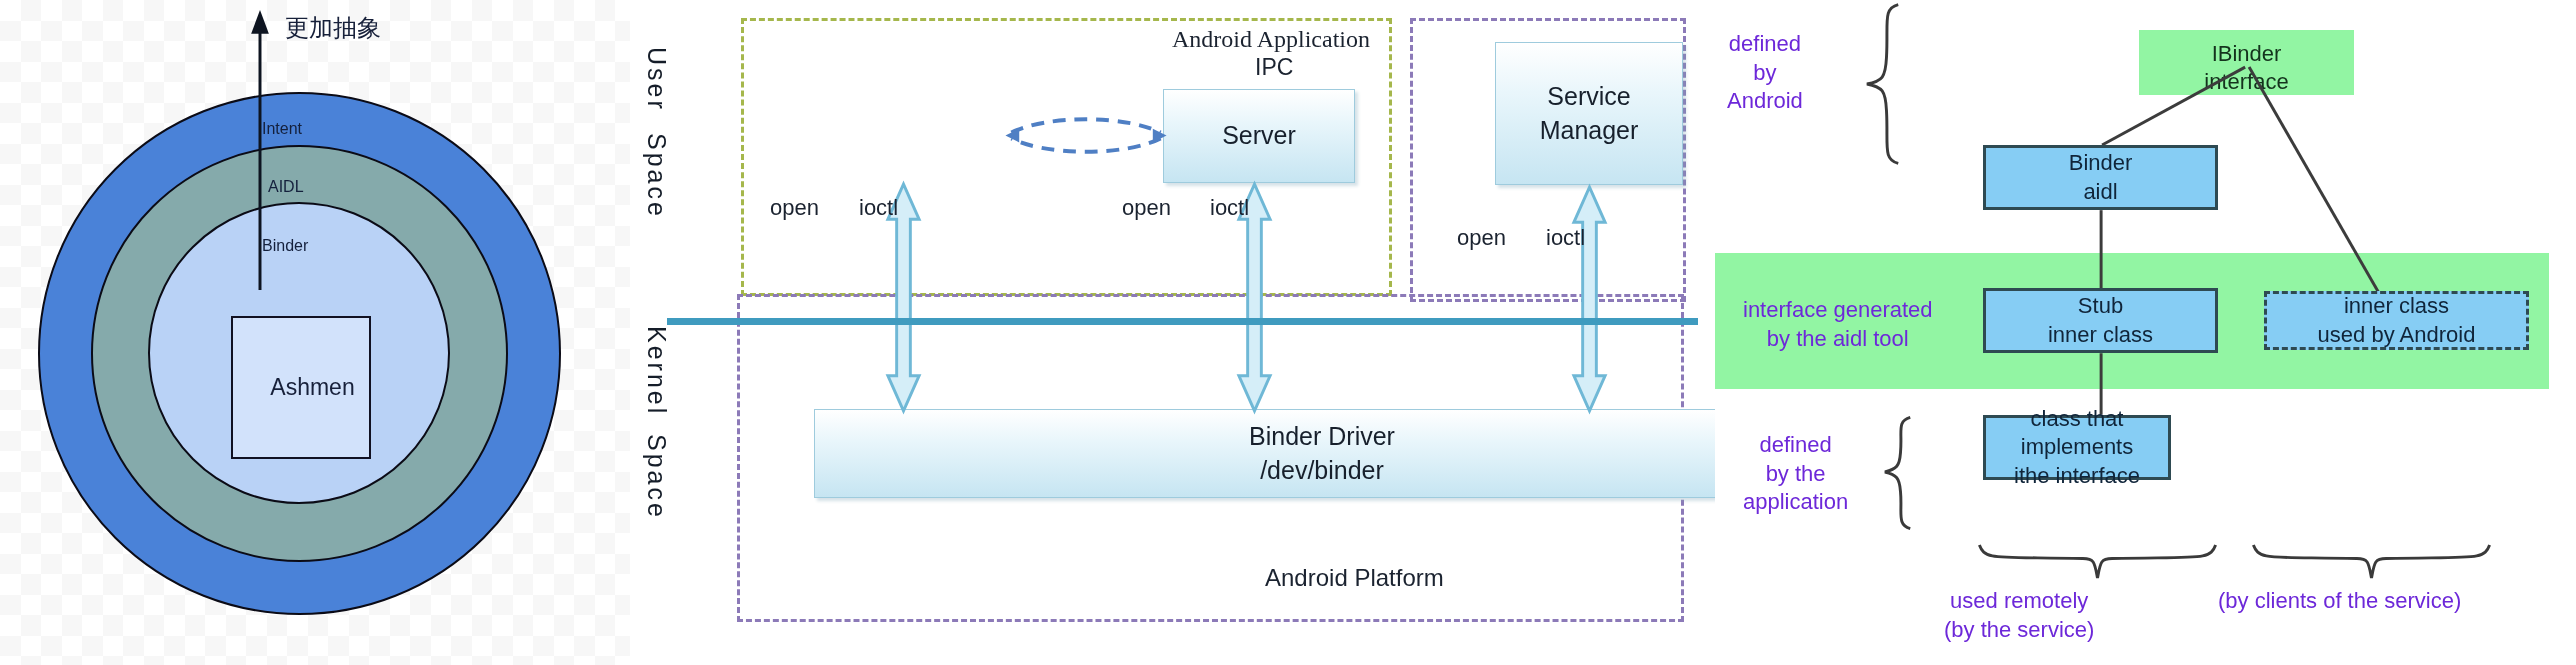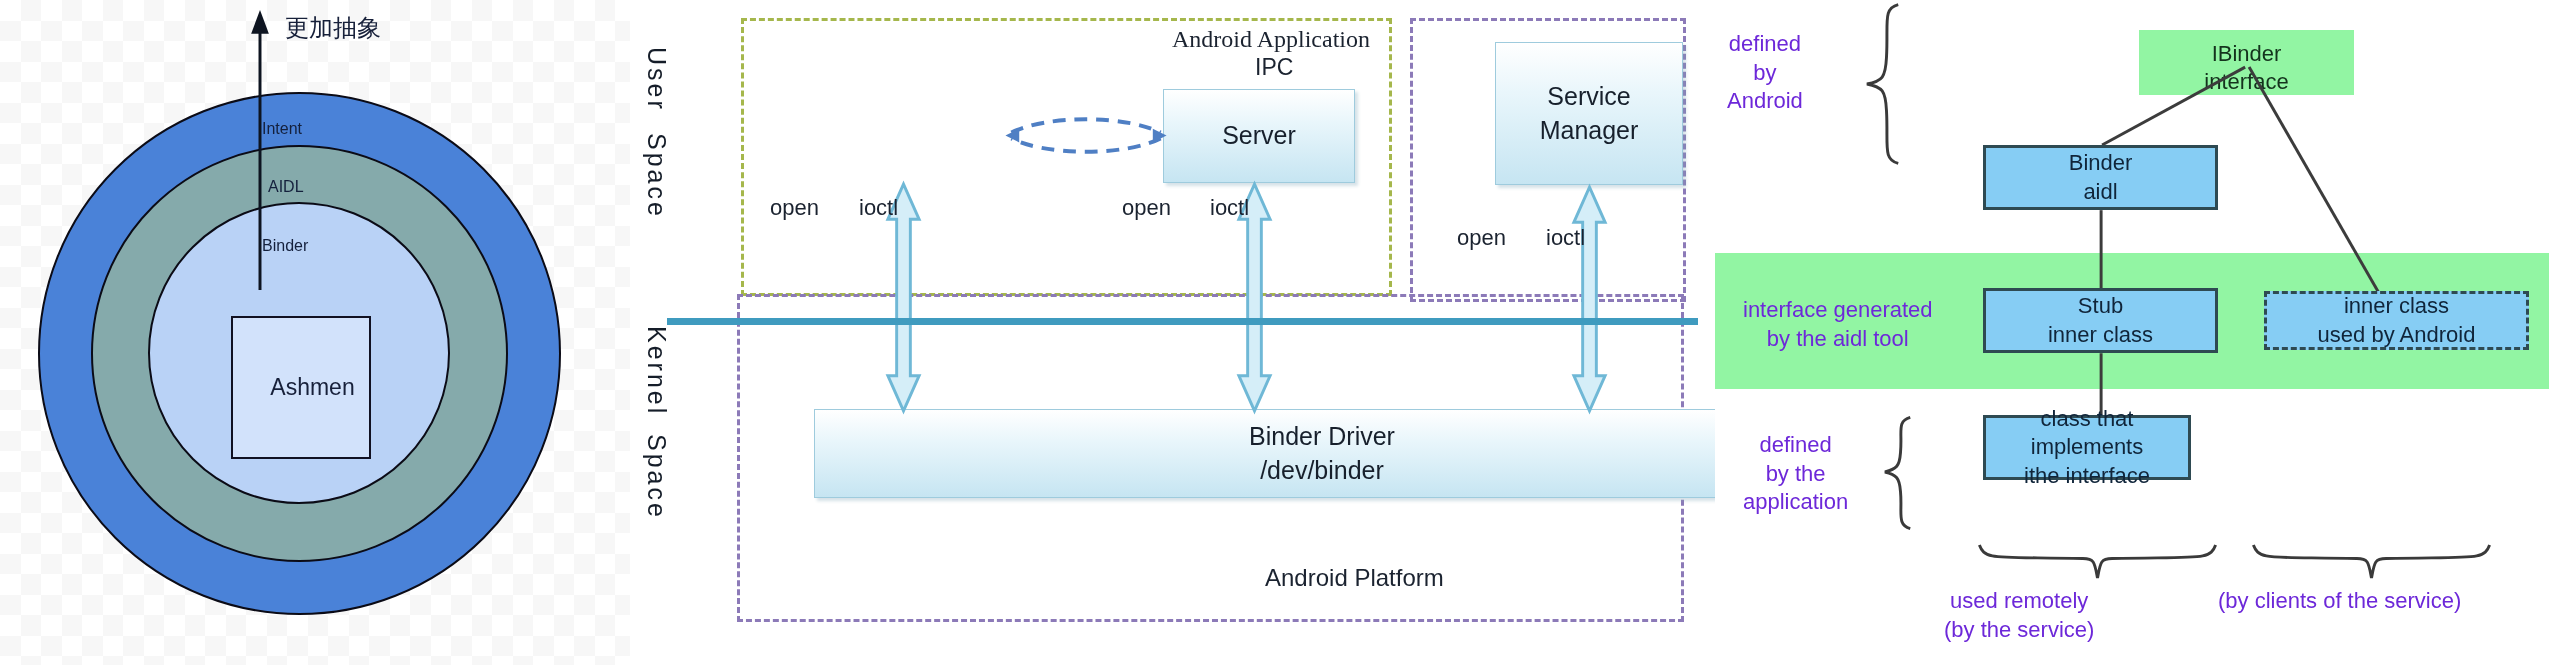--- a/index.html
+++ b/index.html
@@ -96,21 +96,21 @@
 
   .cbox{
     position:absolute;box-sizing:border-box;background:#86cdf4;
     border:3px solid #2e4a52;
     display:flex;align-items:center;justify-content:center;flex-direction:column;
     color:#10253a;font-size:22px;line-height:1.3;text-align:center;
   }
   #cbox-binder{left:268px;top:145px;width:235px;height:65px;}
   #cbox-stub{left:268px;top:288px;width:235px;height:65px;}
   #cbox-inner{left:549px;top:291px;width:265px;height:59px;border:3px dashed #2e4a52;}
-  #cbox-impl{left:268px;top:415px;width:208px;height:65px;}
+  #cbox-impl{left:268px;top:415px;width:188px;height:65px;}
 
   .rlabel{position:absolute;color:#6d28d9;font-size:22px;line-height:1.3;text-align:center;white-space:nowrap;}
   #rlabel-defined-android{left:12px;top:30px;}
   #rlabel-aidl-gen{left:28px;top:296px;}
   #rlabel-defined-app{left:28px;top:431px;}
   #rlabel-used-remote{left:229px;top:587px;}
   #rlabel-used-local{left:503px;top:587px;}
   svg.ov{position:absolute;left:0;top:0;overflow:visible;pointer-events:none;}
 </style>
 </head>

